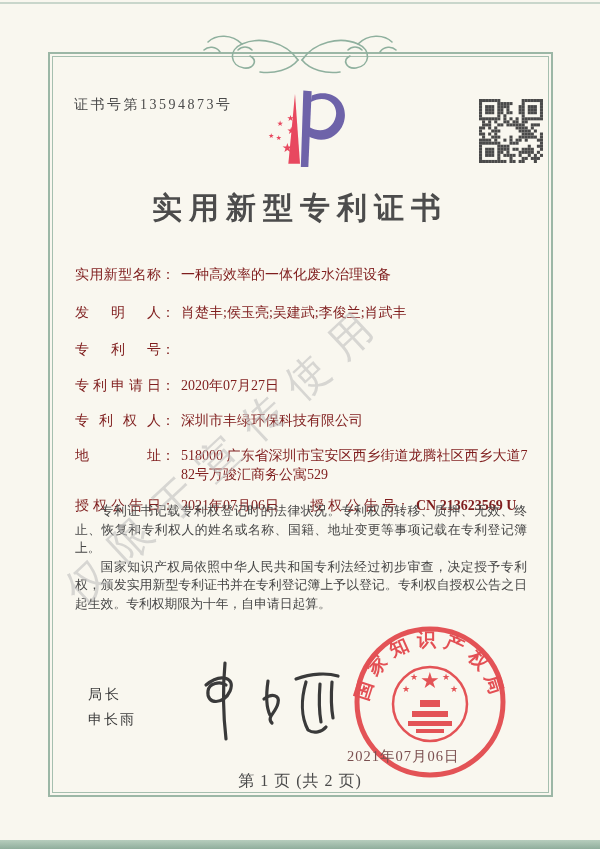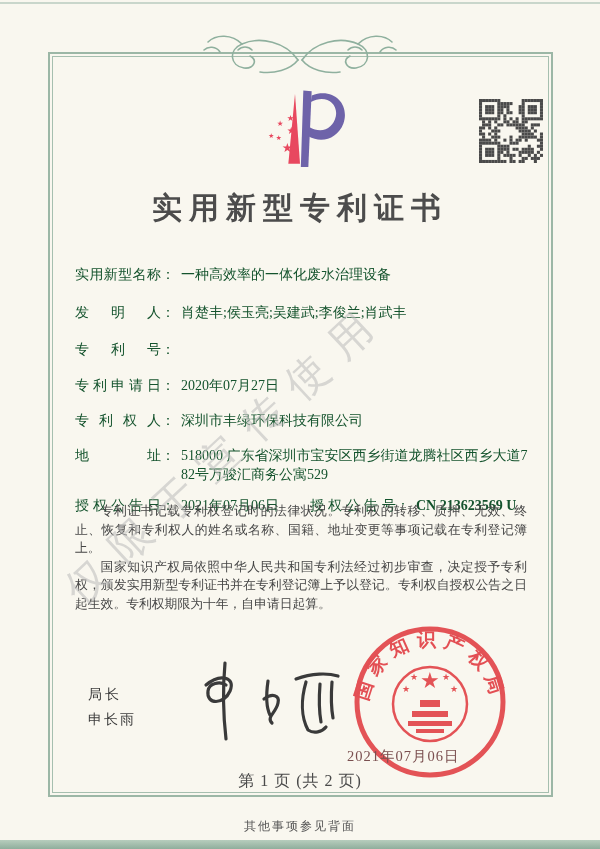--- a/index.html
+++ b/index.html
@@ -15,21 +15,21 @@
     background:linear-gradient(#b7cdbd,#8fae9c); }
   .frame { position:absolute; left:48px; top:52px; width:505px; height:745px;
     border:2px solid #9cb7a6; }
   .frame-inner { position:absolute; inset:2px; border:1px solid #a6bfaf; }
   .flourish { position:absolute; left:190px; top:26px; width:220px; height:56px; }
   .cert-no { position:absolute; left:74px; top:96px; font-size:14px; letter-spacing:2.5px; color:#4a4a4a; }
   .logo { position:absolute; left:250px; top:90px; width:100px; height:80px; }
   .qr { position:absolute; left:479px; top:99px; width:64px; height:64px; }
   .title { position:absolute; left:0; top:188px; width:100%; text-align:center;
     font-size:30px; font-weight:bold; letter-spacing:7px; color:#4c4c4c; }
-  .fields { position:absolute; left:75px; top:265px; width:454px; font-size:14px; color:#14532d; }
+  .fields { position:absolute; left:75px; top:265px; width:454px; font-size:14px; color:#7f1d1d; }
   .frow { display:flex; align-items:flex-start; line-height:20px; position:relative; }
   .frow .flabel { display:inline-block; width:86px; text-align:justify; text-align-last:justify; flex:0 0 86px; }
   .frow .fcolon { flex:0 0 auto; }
   .frow .fvalue { margin-left:6px; }
   .mb18{margin-bottom:18px} .mb17{margin-bottom:17px} .mb16{margin-bottom:16px} .mb15{margin-bottom:15px} .mb0{margin-bottom:0}
   .addr .fvalue { line-height:19px; }
   .gazette { position:absolute; left:235px; top:0; display:flex;align-items:center; }
   .gazette .flabel { display:inline-block; width:84px; text-align:justify; text-align-last:justify; }
   .gazette .fvalue { margin-left:6px;font-weight:bold; }
   .body-paragraphs { position:absolute; left:75px; top:502px; width:452px;
@@ -76,20 +76,21 @@
           <path d="M108,34 C96,16 70,10 52,18 C38,24 40,40 54,42 C64,43 68,34 60,30"></path>
           <path d="M52,18 C42,8 26,8 18,16"></path>
           <path d="M108,34 C100,44 84,48 70,46"></path>
           <path d="M30,26 C26,20 18,20 14,24"></path>
           <path d="M62,24 C58,20 52,20 48,24"></path>
         </g>
       </g>
     </svg>
   </div>
 
+  <div class="cert-no">证书号第13594873号</div>
 
   <div class="logo">
     <svg width="100" height="80" viewBox="0 0 120 95">
       <polygon points="54,4 46,88 60,88" fill="#e8485f"></polygon>
       <polygon points="64,0 74,1 70,92 61,92" fill="#6e63a9"></polygon>
       <path d="M74,6 C102,-4 120,18 112,40 C105,58 86,64 70,55 L71,44 C87,53 100,45 103,31 C106,15 90,4 73,14 Z" fill="#6e63a9"></path>
       <g fill="#e8485f" font-family="'DejaVu Sans',sans-serif">
         <text x="44" y="37" font-size="10">★</text>
         <text x="32" y="43" font-size="9">★</text>
         <text x="44" y="52" font-size="12">★</text>
@@ -439,18 +440,17 @@
         <rect x="70" y="78" width="20" height="7"></rect>
         <rect x="62" y="89" width="36" height="6"></rect>
         <rect x="58" y="99" width="44" height="5"></rect>
         <rect x="66" y="107" width="28" height="4"></rect>
       </g>
     </svg>
   </div>
   <div class="seal-date">2021年07月06日</div>
 
   <div class="page-num">第 1 页 (共 2 页)</div>
-  <div class="back-note">其他事项参见背面</div>
 
   <div class="watermark">仅限于宣传使用</div>
 
   <div class="bottom-strip"></div>
 </div>
 
 </body></html>

